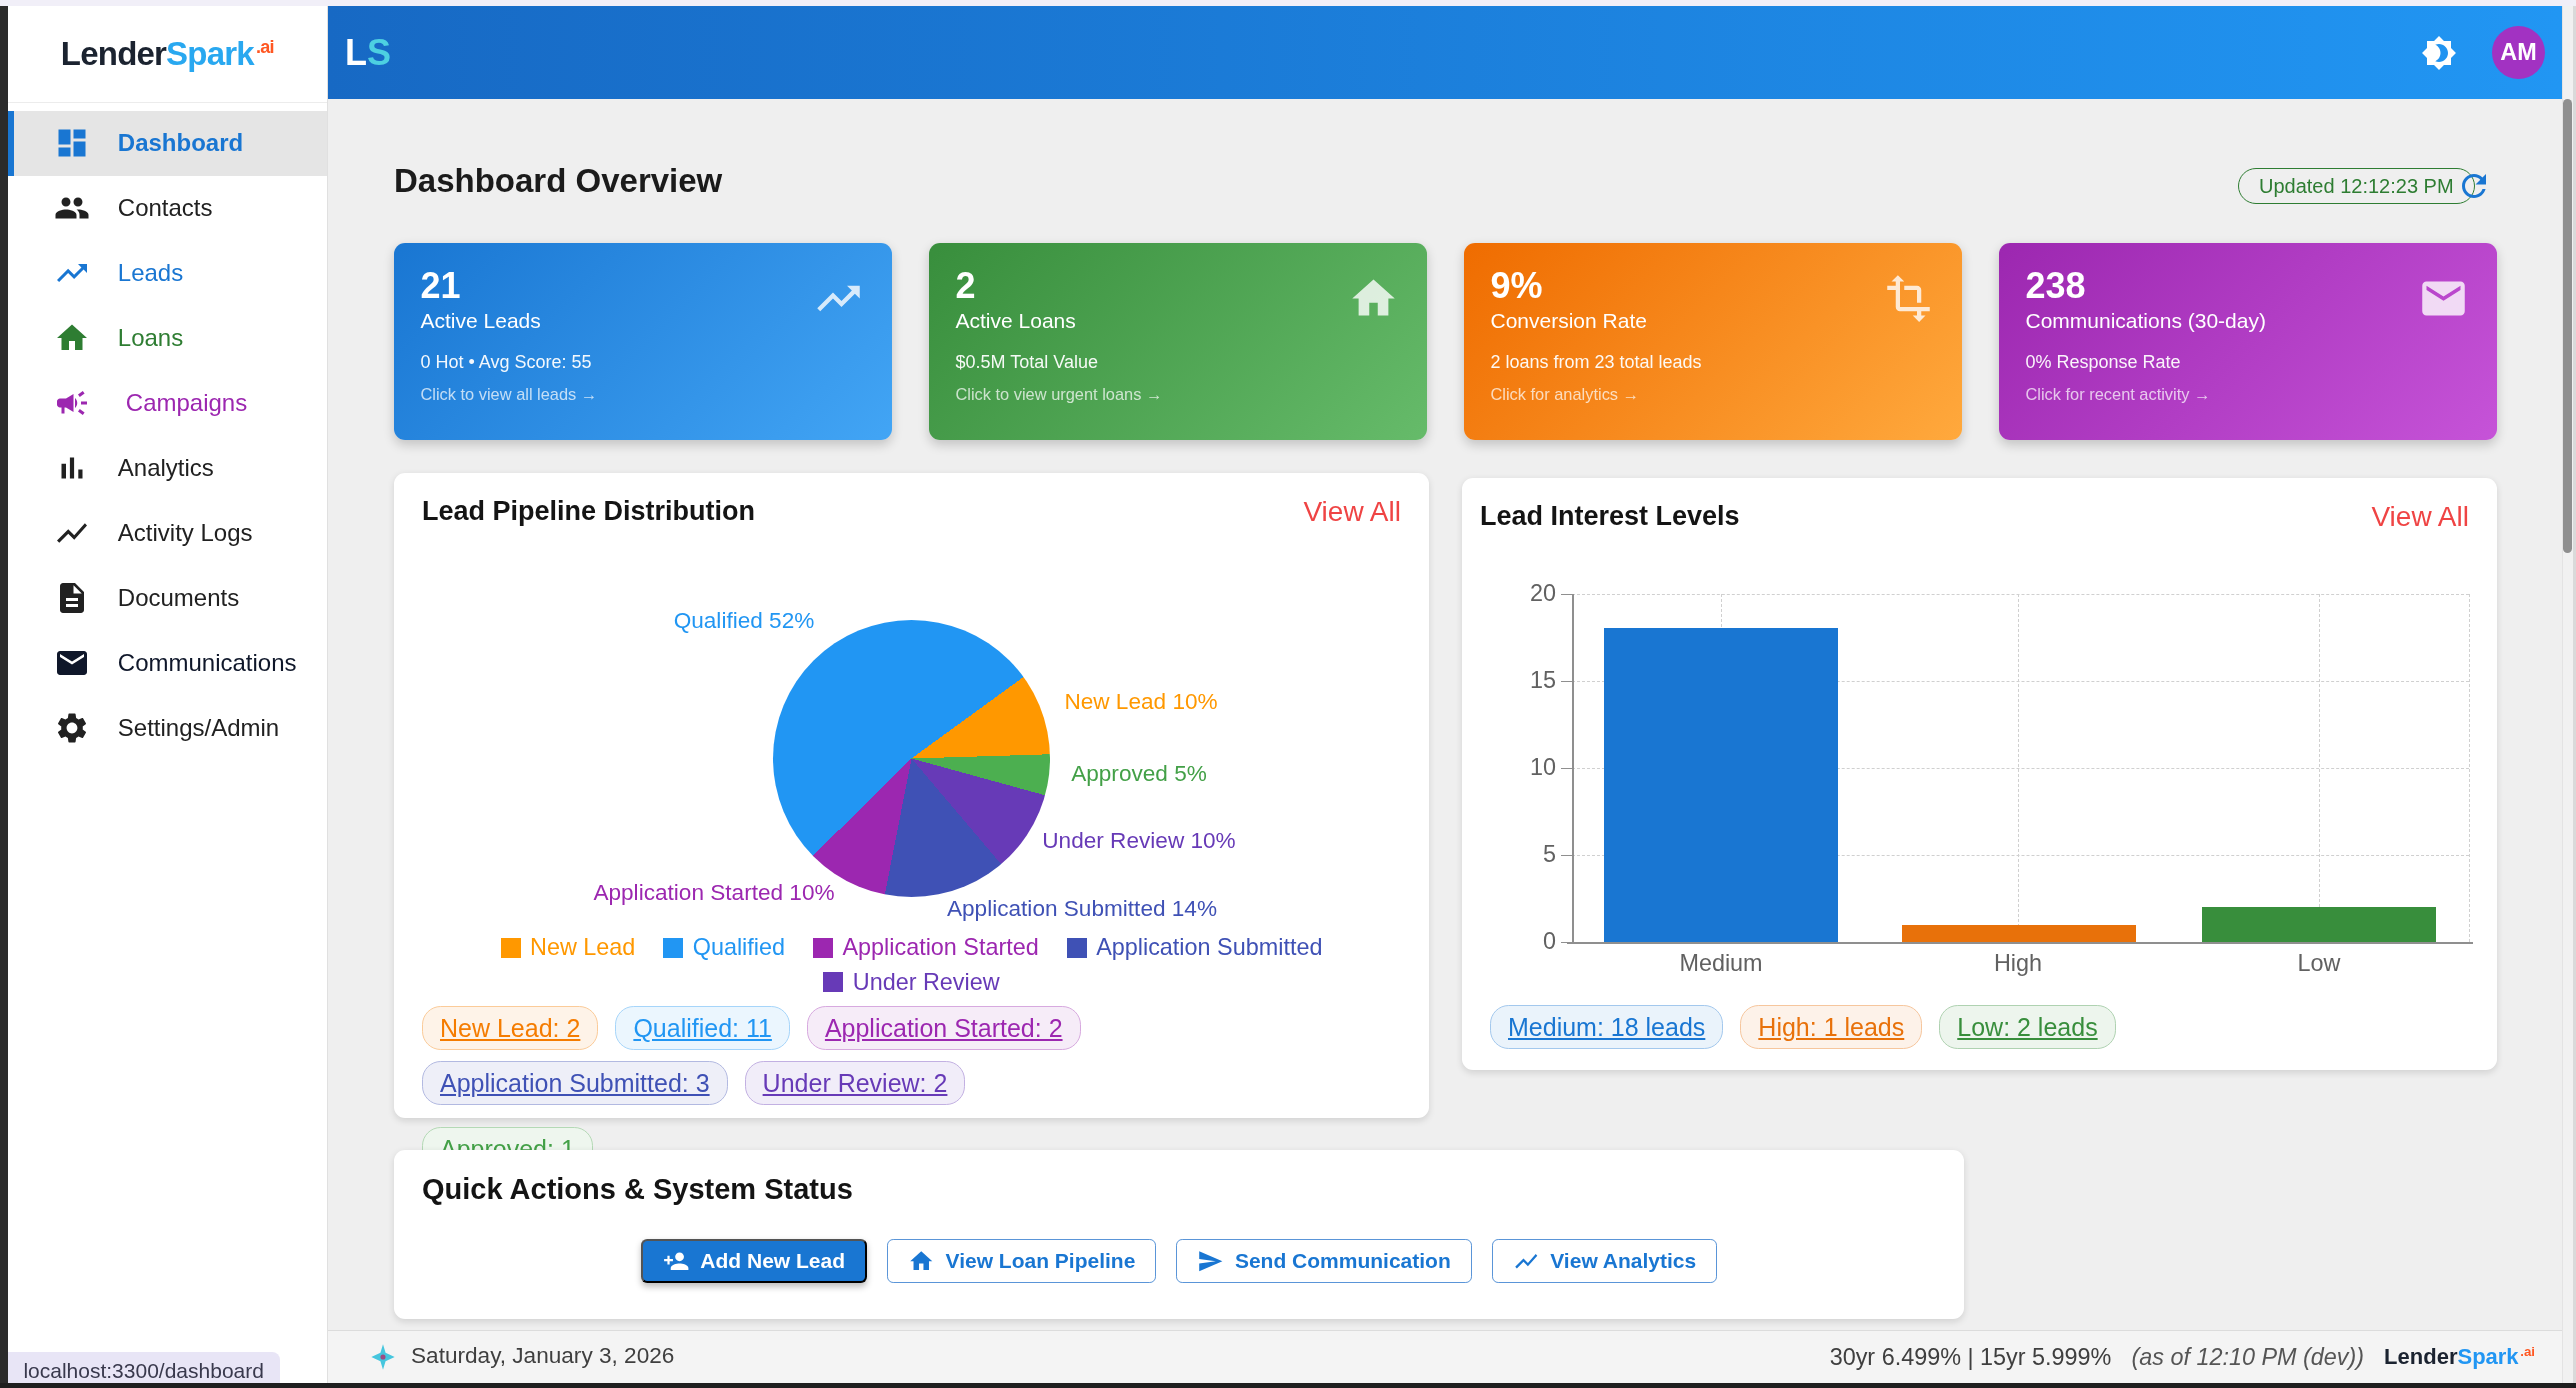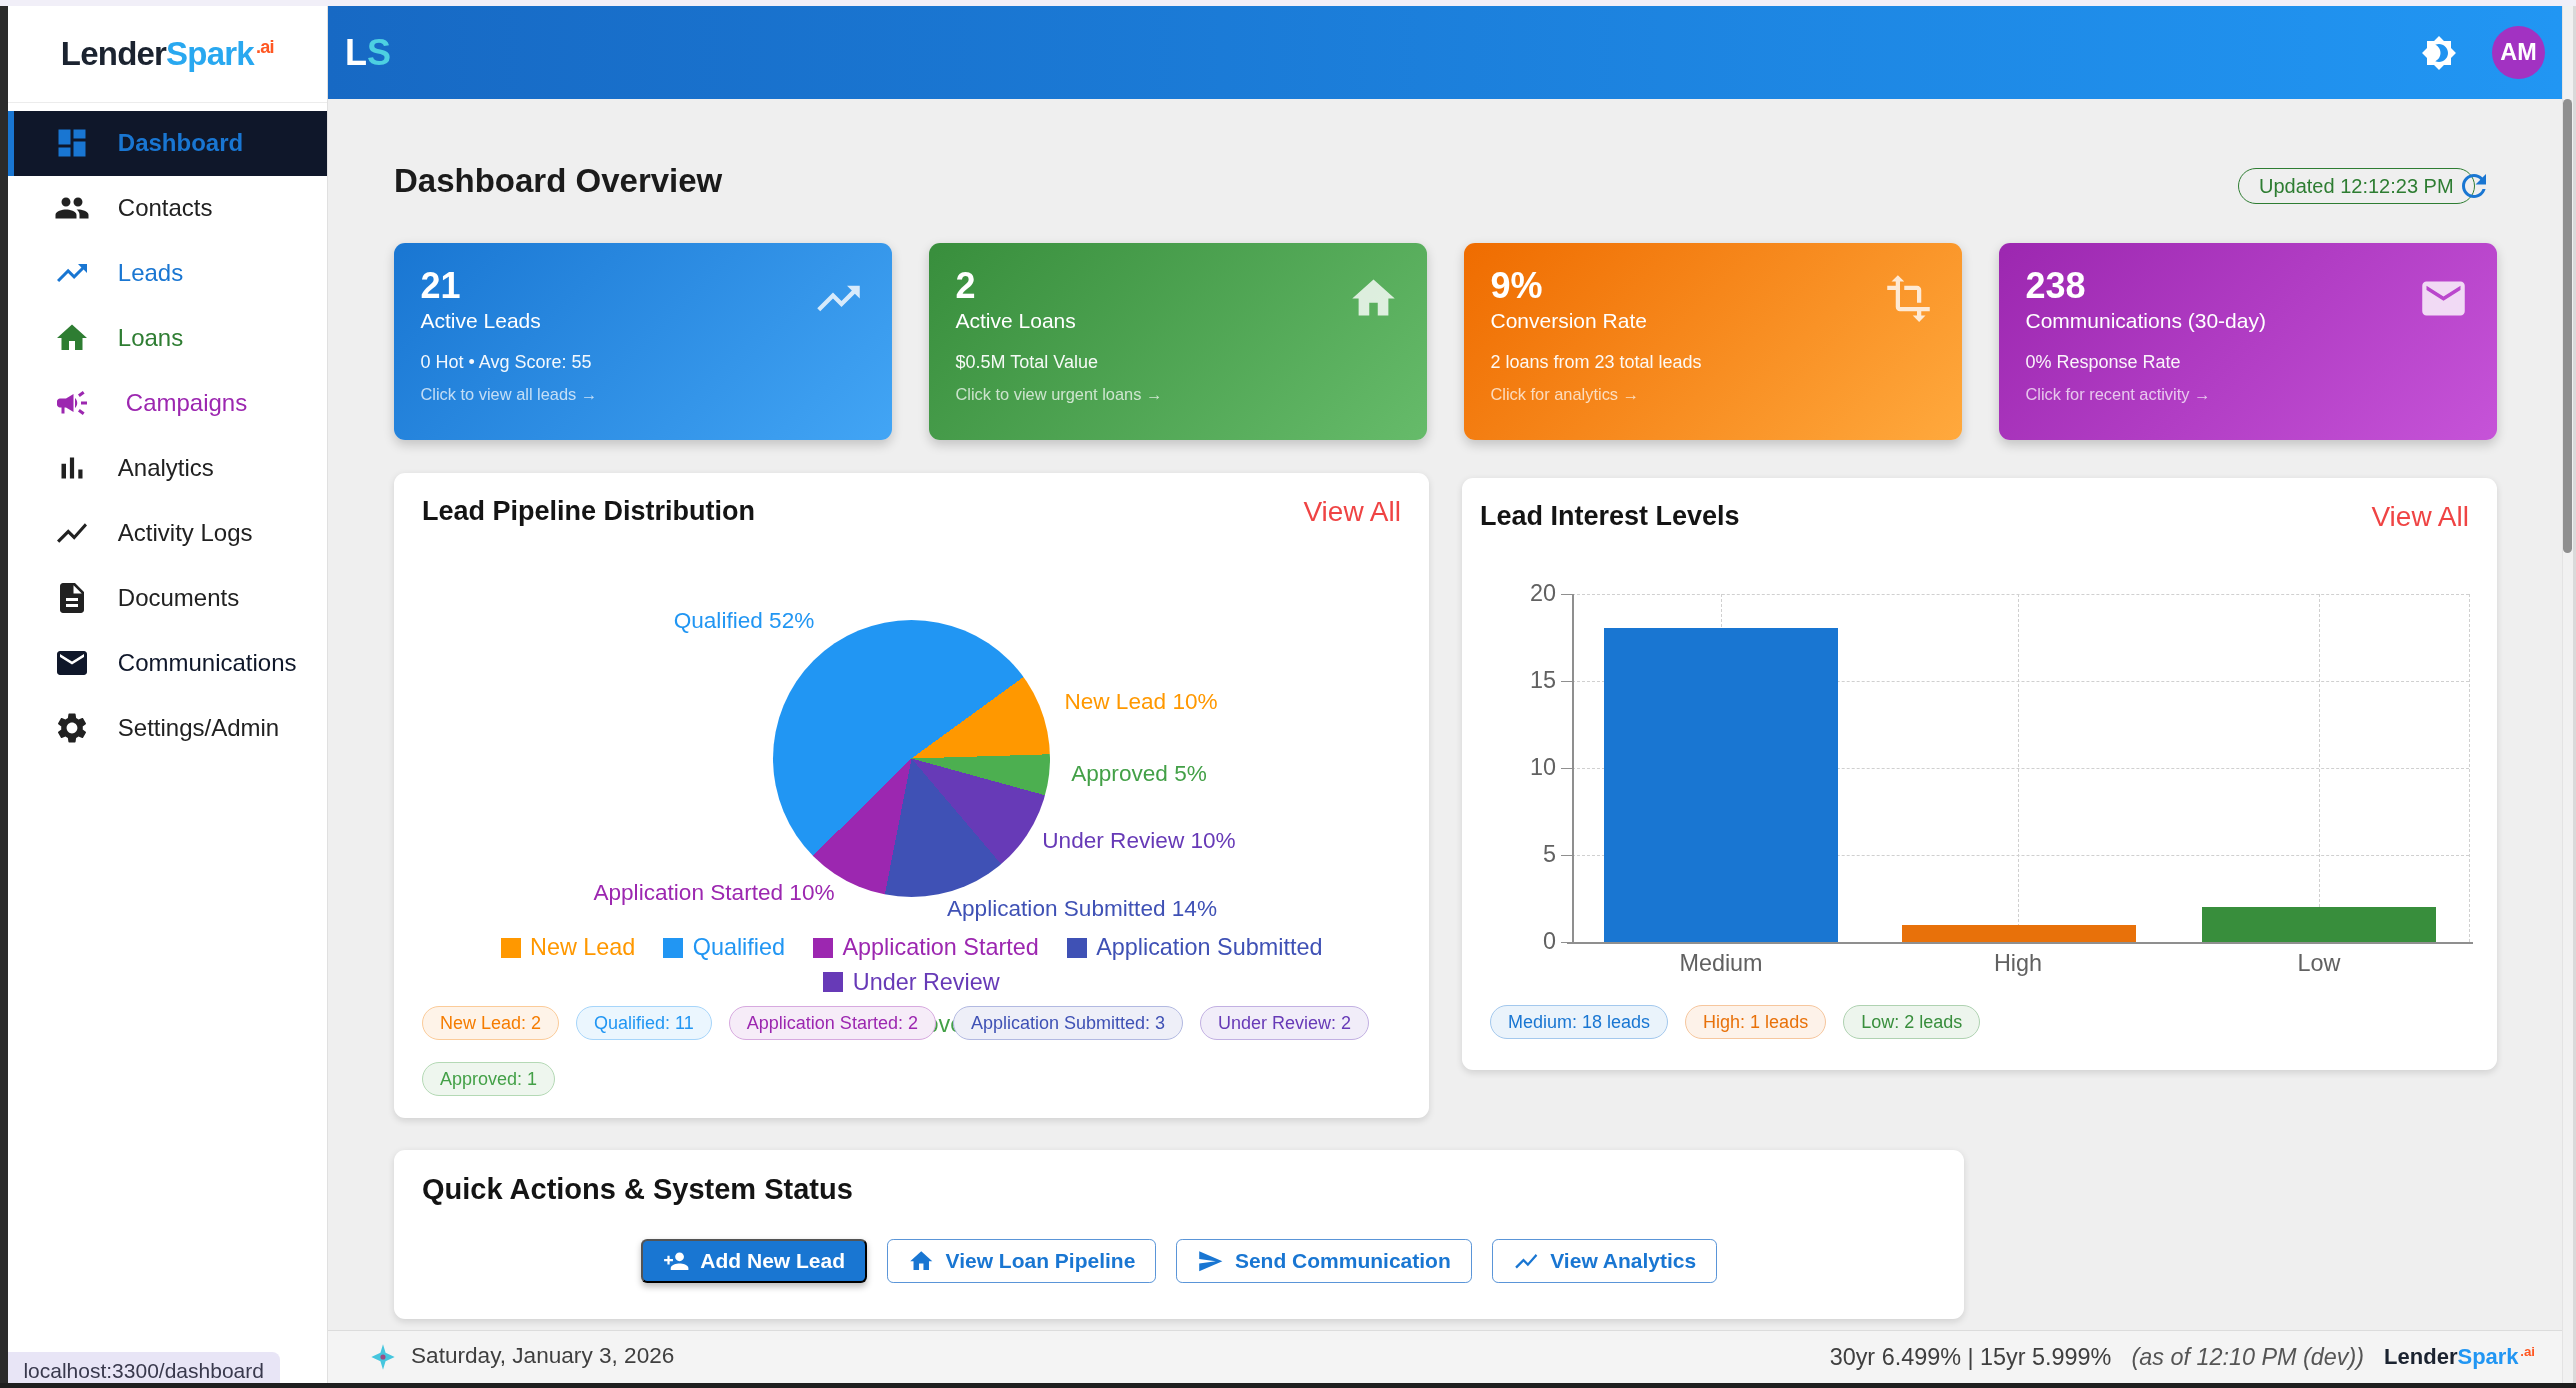--- a/index.html
+++ b/index.html
@@ -11,21 +11,21 @@
   
   .sidebar{position:absolute;left:7.8px;top:6.2px;width:320px;height:1377px;background:#ffffff;border-right:0.8px solid #e0e0e0;box-sizing:border-box;}
   .logo-box{height:96px;display:flex;align-items:center;justify-content:center;border-bottom:1.6px solid #ececec;}
   .logo{font-size:33px;font-weight:700;letter-spacing:-0.8px;color:#1b2330;}
   .logo .spark{color:#29a8f0;}
   .logo .suffix{font-size:18px;color:#ff5722;vertical-align:super;margin-left:2.3px;}
   .nav{margin-top:7.8px;}
   .nav-item{position:relative;height:65px;display:flex;align-items:center;padding-left:46px;gap:28px;cursor:pointer;box-sizing:border-box;}
   .nav-item svg{width:36px;height:36px;flex:0 0 auto;}
   .nav-label{font-size:24px;font-weight:400;}
-  .nav-item.active{background:#0f172a;}
+  .nav-item.active{background:#e5e5e5;}
   .nav-item.active::before{content:"";position:absolute;left:0;top:0;bottom:0;width:6.2px;background:#1976d2;}
   .nav-item.active .nav-label{font-weight:700;}
 
   
   .header{position:absolute;left:328px;top:6.2px;width:2234px;height:93px;background:linear-gradient(90deg,#1769c4,#2196f3);display:flex;align-items:center;box-sizing:border-box;padding:0 17px;}
   .monogram{font-size:36px;font-weight:700;color:#ffffff;}
   .monogram .mono-s{color:#4dd0e1;}
   .header-right{margin-left:auto;display:flex;align-items:center;gap:28px;}
   .theme-btn{width:50px;height:50px;display:flex;align-items:center;justify-content:center;cursor:pointer;}
   .theme-btn svg{width:36px;height:36px;fill:#ffffff;}
@@ -60,21 +60,21 @@
   .pie{position:absolute;left:351px;top:75px;width:277px;height:277px;border-radius:50%;}
   .pie-callout{position:absolute;transform:translate(-50%,-50%);font-size:22.6px;white-space:nowrap;font-weight:500;}
   .legend{position:absolute;left:28px;top:461px;width:979px;display:flex;flex-wrap:wrap;justify-content:center;column-gap:28px;row-gap:7.8px;}
   .legend-item{display:flex;align-items:center;gap:9.4px;cursor:pointer;}
   .legend-swatch{width:20px;height:20px;display:inline-block;}
   .legend-label{font-size:23.4px;font-weight:500;}
   .flex-break{flex-basis:100%;height:0;}
   .chips{position:absolute;left:28px;display:flex;flex-wrap:wrap;gap:17px;row-gap:11px;}
   #pipeline-chips{top:533px;width:979px;}
   #interest-chips{top:527px;width:979px;}
-  .chip{height:34px;padding:0 17px;border-radius:18.7px;border:1.6px solid;display:flex;align-items:center;font-size:18px;box-sizing:border-box;white-space:nowrap;}
+  .chip{height:44px;padding:0 17px;border-radius:18.7px;border:1.6px solid;display:flex;align-items:center;font-size:25px;box-sizing:border-box;white-space:nowrap;text-decoration:underline;}
 
   
   .bar-plot{position:absolute;left:28px;top:69px;width:979px;height:436px;}
   .gridline-h{position:absolute;left:82px;width:897px;border-top:1.6px dashed #d0d0d0;}
   .gridline-v{position:absolute;top:47px;height:348px;border-left:1.6px dashed #d0d0d0;}
   .axis-y{position:absolute;left:82px;top:47px;height:348px;border-left:2.3px solid #8f8f8f;}
   .axis-x{position:absolute;left:77px;top:395px;width:906px;border-top:2.3px solid #8f8f8f;}
   .ytick{position:absolute;left:0;width:66px;text-align:right;font-size:23.4px;color:#616161;}
   .ytick-mark{position:absolute;left:71px;width:11px;border-top:1.6px solid #8f8f8f;}
   .bar{position:absolute;bottom:41px;width:234px;cursor:pointer;}

